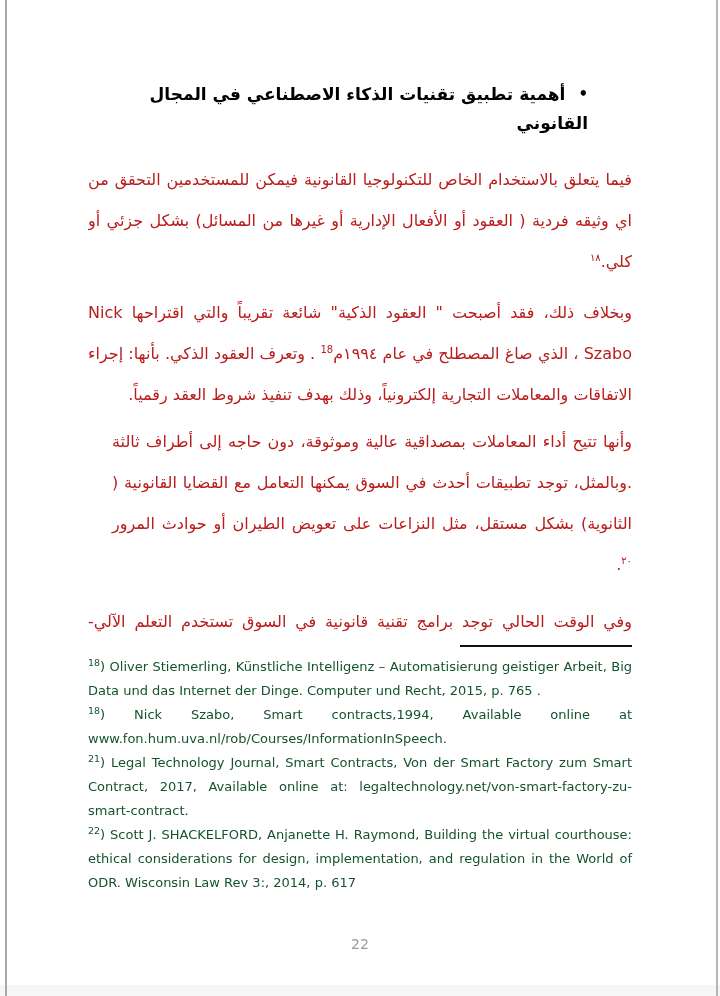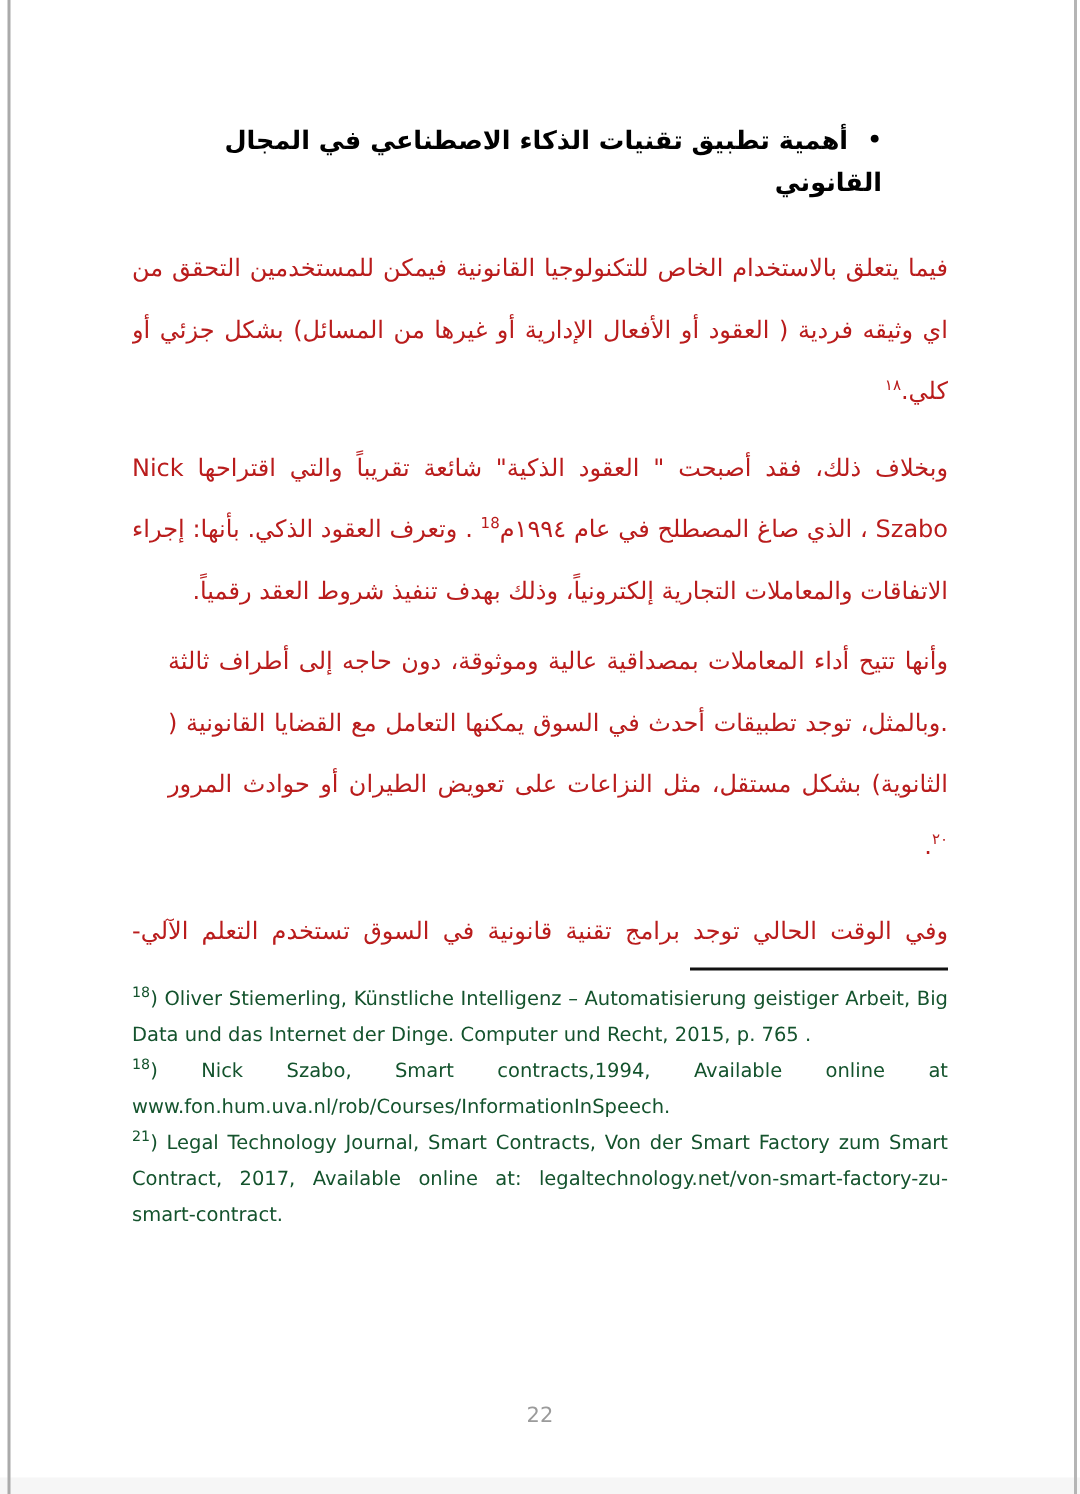--- a/index.html
+++ b/index.html
@@ -127,17 +127,20 @@
   <div class="footnotes">
     <p class="footnote">
       <span class="fn-num">18</span><span>) Oliver Stiemerling, Künstliche Intelligenz – Automatisierung geistiger Arbeit, Big Data und das Internet der Dinge. Computer und Recht, 2015, p. 765 .</span>
     </p>
     <p class="footnote">
       <span class="fn-num">18</span><span>) Nick Szabo, Smart contracts,1994, Available online at www.fon.hum.uva.nl/rob/Courses/InformationInSpeech.</span>
     </p>
     <p class="footnote">
       <span class="fn-num">21</span><span>) Legal Technology Journal, Smart Contracts, Von der Smart Factory zum Smart Contract, 2017, Available online at: legaltechnology.net/von-smart-factory-zu-smart-contract.</span>
     </p>
+    <p class="footnote">
+      <span class="fn-num">22</span><span>) Scott J. SHACKELFORD, Anjanette H. Raymond, Building the virtual courthouse: ethical considerations for design, implementation, and regulation in the World of ODR. Wisconsin Law Rev 3:, 2014, p. 617</span>
+    </p>
   </div>
 
   <div class="page-number">22</div>
 
 </div>
 
 </body></html>

